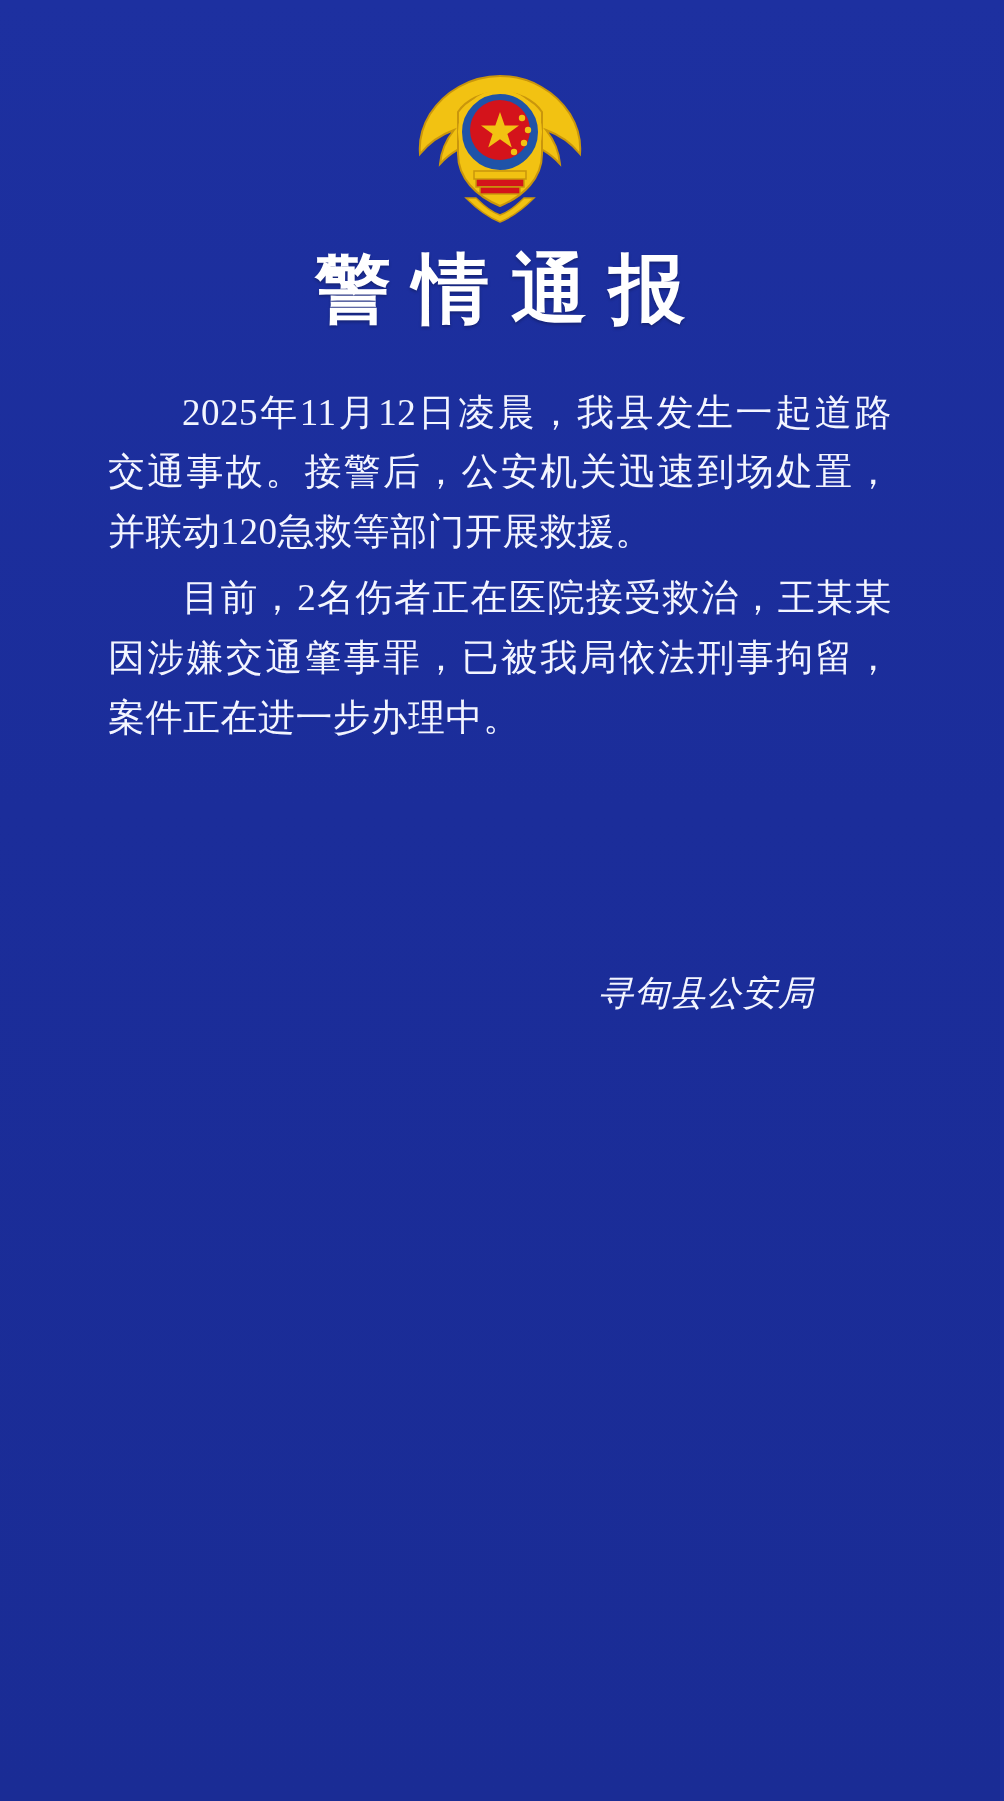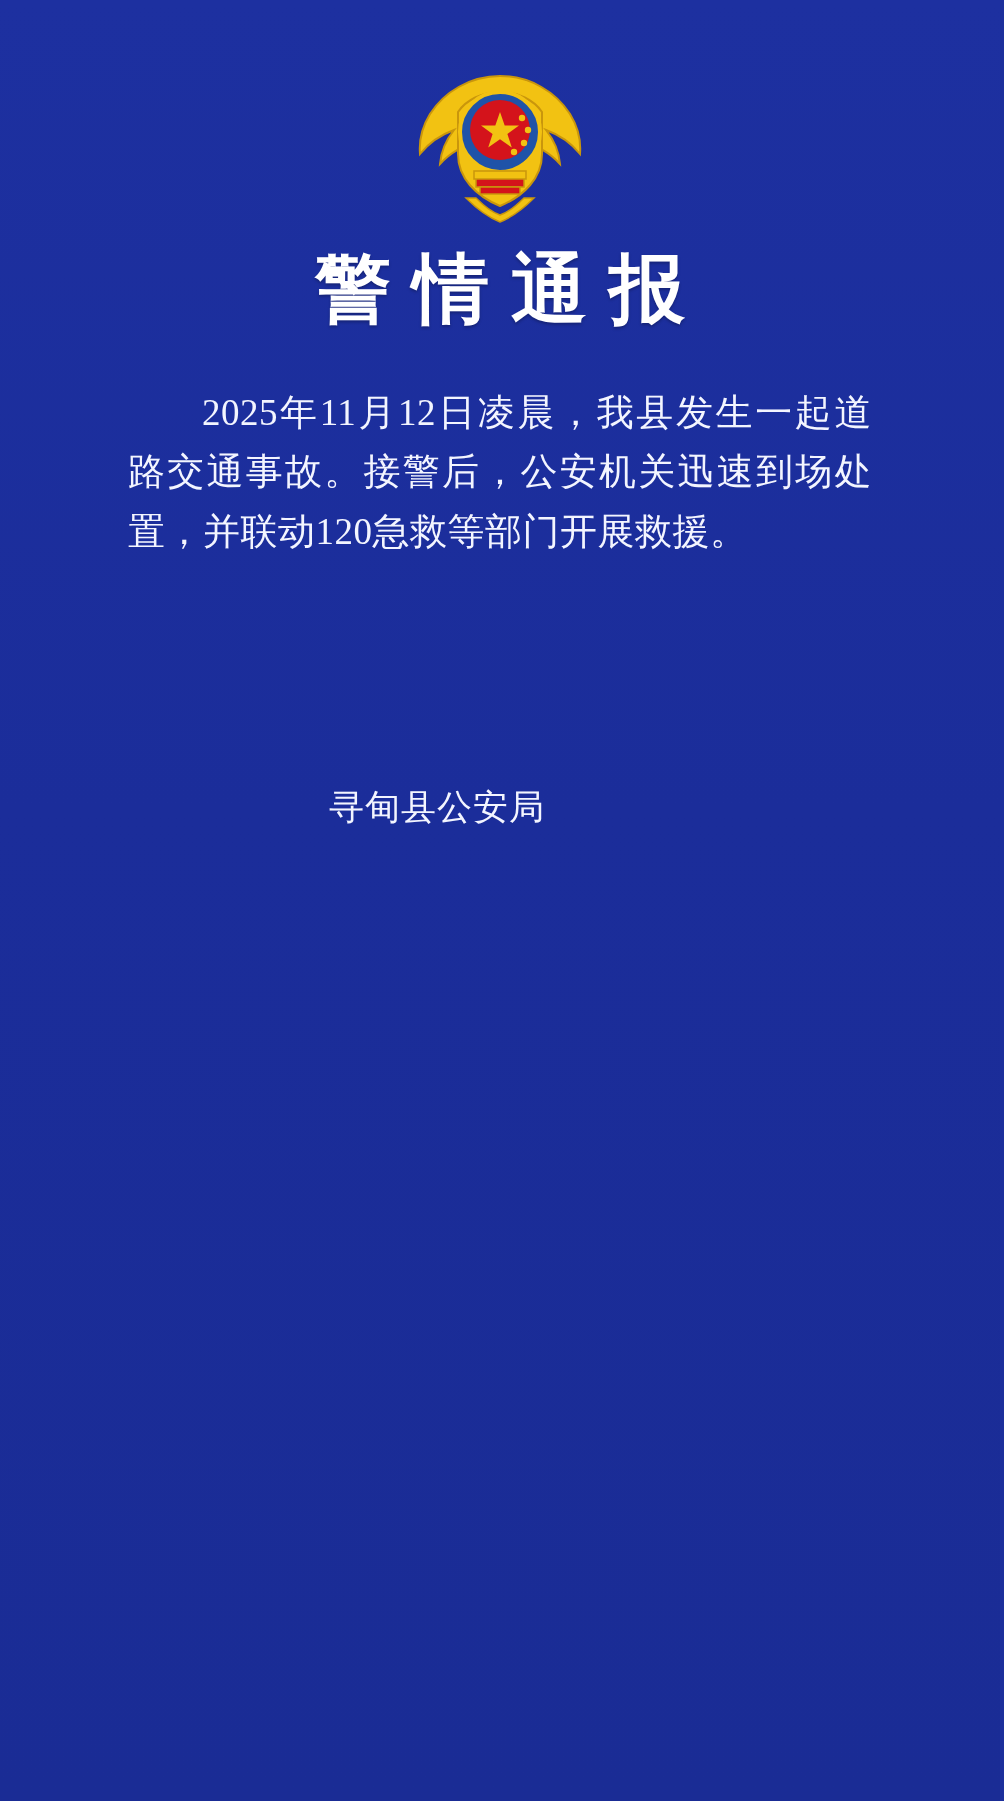--- a/index.html
+++ b/index.html
@@ -12,21 +12,21 @@
     background: #1c2f9c;
     font-family: "Liberation Serif", "DejaVu Serif", serif;
     overflow: hidden;
   }
   .poster {
     position: relative;
     width: 1000px;
     height: 1801px;
     background: linear-gradient(180deg, #1d30a0 0%, #1b2d9a 45%, #1a2c95 100%);
     box-sizing: border-box;
-    padding: 0 80px;
+    padding: 0 60px;
     color: #ffffff;
   }
 
   
   .emblem-wrap {
     padding-top: 58px;
     display: flex;
     justify-content: center;
   }
   .emblem {
@@ -63,21 +63,22 @@
     margin: 0 0 6px 0;
     color: #f3f5ff;
     font-family: "Liberation Serif", "DejaVu Serif", serif;
     letter-spacing: 0.5px;
   }
 
   
   .signature {
     margin-top: 218px;
     padding-right: 126px;
-    text-align: center;
+    text-align: right;
+    font-style: italic;
   }
   .sig-line {
     font-size: 35px;
     line-height: 1.6;
     color: #f3f5ff;
     letter-spacing: 1px;
   }
 </style>
 </head>
 <body>
@@ -113,19 +114,20 @@
 
         <path d="M66 140 C78 152 90 160 100 164 C110 160 122 152 134 140 L124 140 C114 150 106 155 100 157 C94 155 86 150 76 140 Z" fill="#f2c212" stroke="#c9960c" stroke-width="1.5"></path>
       </svg>
     </div>
   </div>
 
   <h1 class="title">警情通报</h1>
 
   <div class="body-text">
     <p class="para">2025年11月12日凌晨，我县发生一起道路交通事故。接警后，公安机关迅速到场处置，并联动120急救等部门开展救援。</p>
+    <p class="para">目前，2名伤者正在医院接受救治，王某某因涉嫌交通肇事罪，已被我局依法刑事拘留，案件正在进一步办理中。</p>
   </div>
 
   <div class="signature">
     <div class="sig-line">寻甸县公安局</div>
   </div>
 
 </div>
 
 </body></html>

